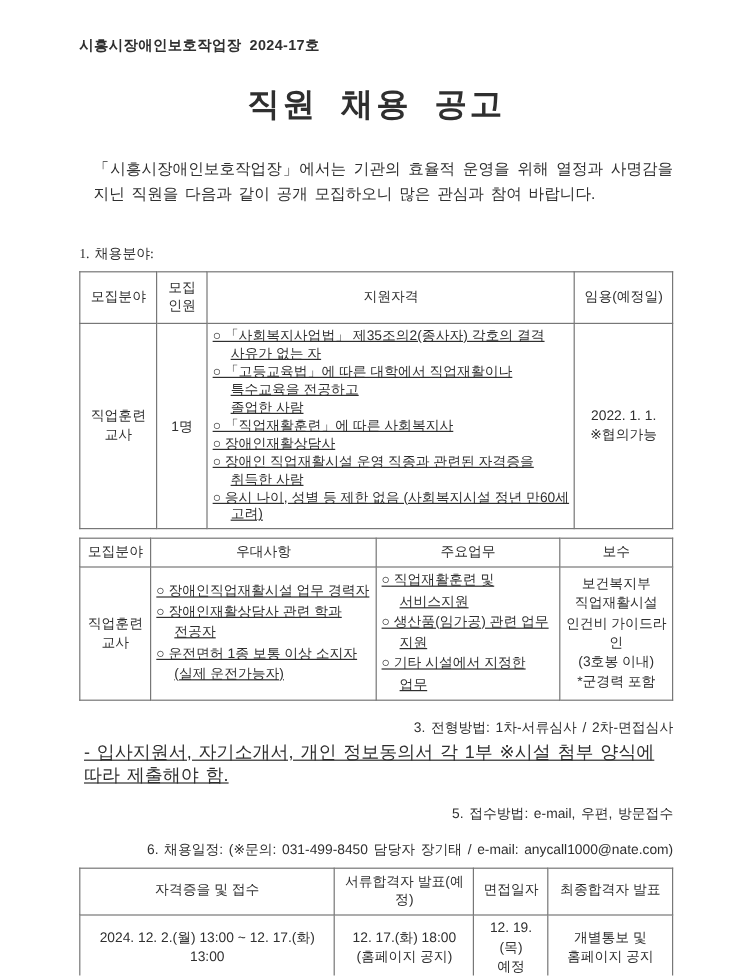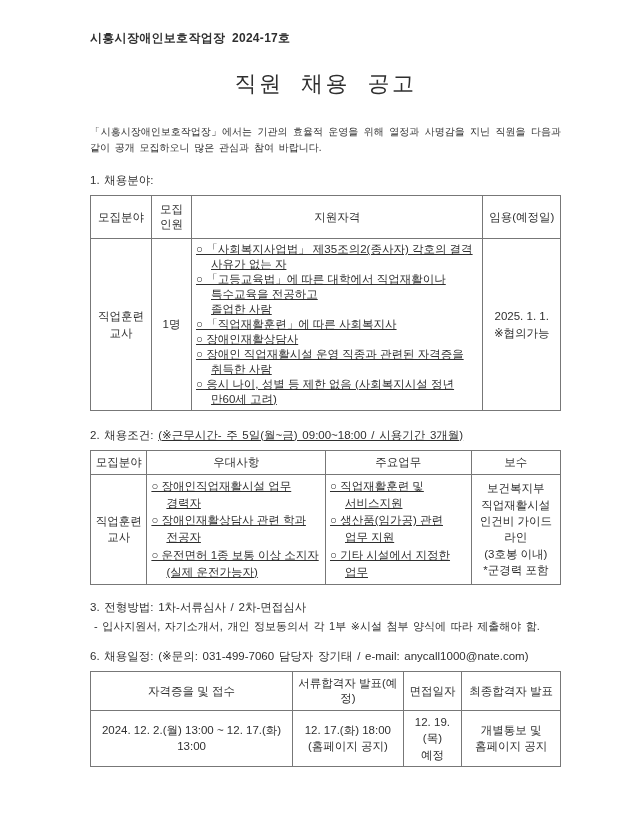--- a/index.html
+++ b/index.html
@@ -3,33 +3,33 @@
 <meta charset="utf-8">
 <style>
   html,body{margin:0;padding:0;background:#ffffff;}
   body{
     width:625px;height:813px;
     font-family:"Liberation Sans","DejaVu Sans",sans-serif;
     color:#2f2f2f;
     -webkit-font-smoothing:antialiased;
     overflow:hidden;
   }
-  .page{box-sizing:border-box;width:625px;height:813px;padding:30px 64px 20px 90px;}
+  .page{box-sizing:border-box;width:625px;height:813px;padding:30px 64px 20px 66px;}
   .doc-number{font-size:12px;font-weight:600;letter-spacing:0.3px;word-spacing:3px;}
   .title{
     margin:22px 0 0 0;text-align:center;
-    font-size:22px;font-weight:400;letter-spacing:2.5px;word-spacing:9px;
+    font-size:27px;font-weight:700;letter-spacing:2.5px;word-spacing:9px;
   }
   .intro{
-    margin:25px 0 0 0;font-size:10px;line-height:1.62;
+    margin:25px 0 0 12px;font-size:13px;line-height:1.62;
     text-align:justify;word-break:keep-all;word-spacing:2px;
   }
-  .sec-heading{font-size:11.5px;margin-top:17px;word-spacing:1.5px;}
-  .sec-line{font-size:11.5px;margin-top:15px;word-spacing:1.5px;}
-  .sub-line{font-size:11px;margin-top:4px;padding-left:4px;word-spacing:1.5px;}
+  .sec-heading{font-size:11.5px;margin-top:32px;word-spacing:1.5px;font-family:Liberation Serif, serif;}
+  .sec-line{font-size:11.5px;margin-top:15px;word-spacing:1.5px;text-align:right;}
+  .sub-line{font-size:15px;margin-top:4px;padding-left:4px;word-spacing:1.5px;text-decoration:underline;}
   .underline{text-decoration:underline;}
   .mb{margin-bottom:7px;}
   table.tbl{
     width:100%;border-collapse:collapse;table-layout:fixed;
     font-size:11.5px;margin-top:7px;
   }
   table.tbl th,table.tbl td{
     border:1px solid #777777;vertical-align:middle;
     padding:3px 4px;font-weight:normal;
   }
@@ -85,30 +85,26 @@
         <td class="center">1명</td>
         <td class="list-cell">
           <div class="li">○ 「사회복지사업법」 제35조의2(종사자) 각호의 결격 사유가 없는 자</div>
           <div class="li">○ 「고등교육법」에 따른 대학에서 직업재활이나 특수교육을 전공하고
 졸업한 사람</div>
           <div class="li">○ 「직업재활훈련」에 따른 사회복지사</div>
           <div class="li">○ 장애인재활상담사</div>
           <div class="li">○ 장애인 직업재활시설 운영 직종과 관련된 자격증을 취득한 사람</div>
           <div class="li">○ 응시 나이, 성별 등 제한 없음 (사회복지시설 정년 만60세 고려)</div>
         </td>
-        <td class="center pre">2025. 1. 1.
+        <td class="center pre">2022. 1. 1.
 ※협의가능</td>
       </tr>
     </tbody>
   </table>
 
-  <div class="sec-heading mb">
-    <span>2. 채용조건:</span>
-    <span class="underline">(※근무시간- 주 5일(월~금) 09:00~18:00 / 시용기간 3개월)</span>
-  </div>
 
   <table class="tbl tbl2">
     <colgroup>
       <col style="width:12%">
         <col style="width:38%">
         <col style="width:31%">
         <col style="width:19%">
     </colgroup>
     <thead>
       <tr>
@@ -139,22 +135,23 @@
 (3호봉 이내)
 *군경력 포함</td>
       </tr>
     </tbody>
   </table>
 
   <div class="sec-line">3. 전형방법: 1차-서류심사 / 2차-면접심사</div>
 
   <div class="sub-line">- 입사지원서, 자기소개서, 개인 정보동의서 각 1부 ※시설 첨부 양식에 따라 제출해야 함.</div>
 
+  <div class="sec-line">5. 접수방법: e-mail, 우편, 방문접수</div>
 
-  <div class="sec-line mb">6. 채용일정: (※문의: 031-499-7060 담당자 장기태 / e-mail: anycall1000@nate.com)</div>
+  <div class="sec-line mb">6. 채용일정: (※문의: 031-499-8450 담당자 장기태 / e-mail: anycall1000@nate.com)</div>
 
   <table class="tbl tbl3">
     <colgroup>
       <col style="width:43%">
         <col style="width:23.5%">
         <col style="width:12.5%">
         <col style="width:21%">
     </colgroup>
     <thead>
       <tr>

